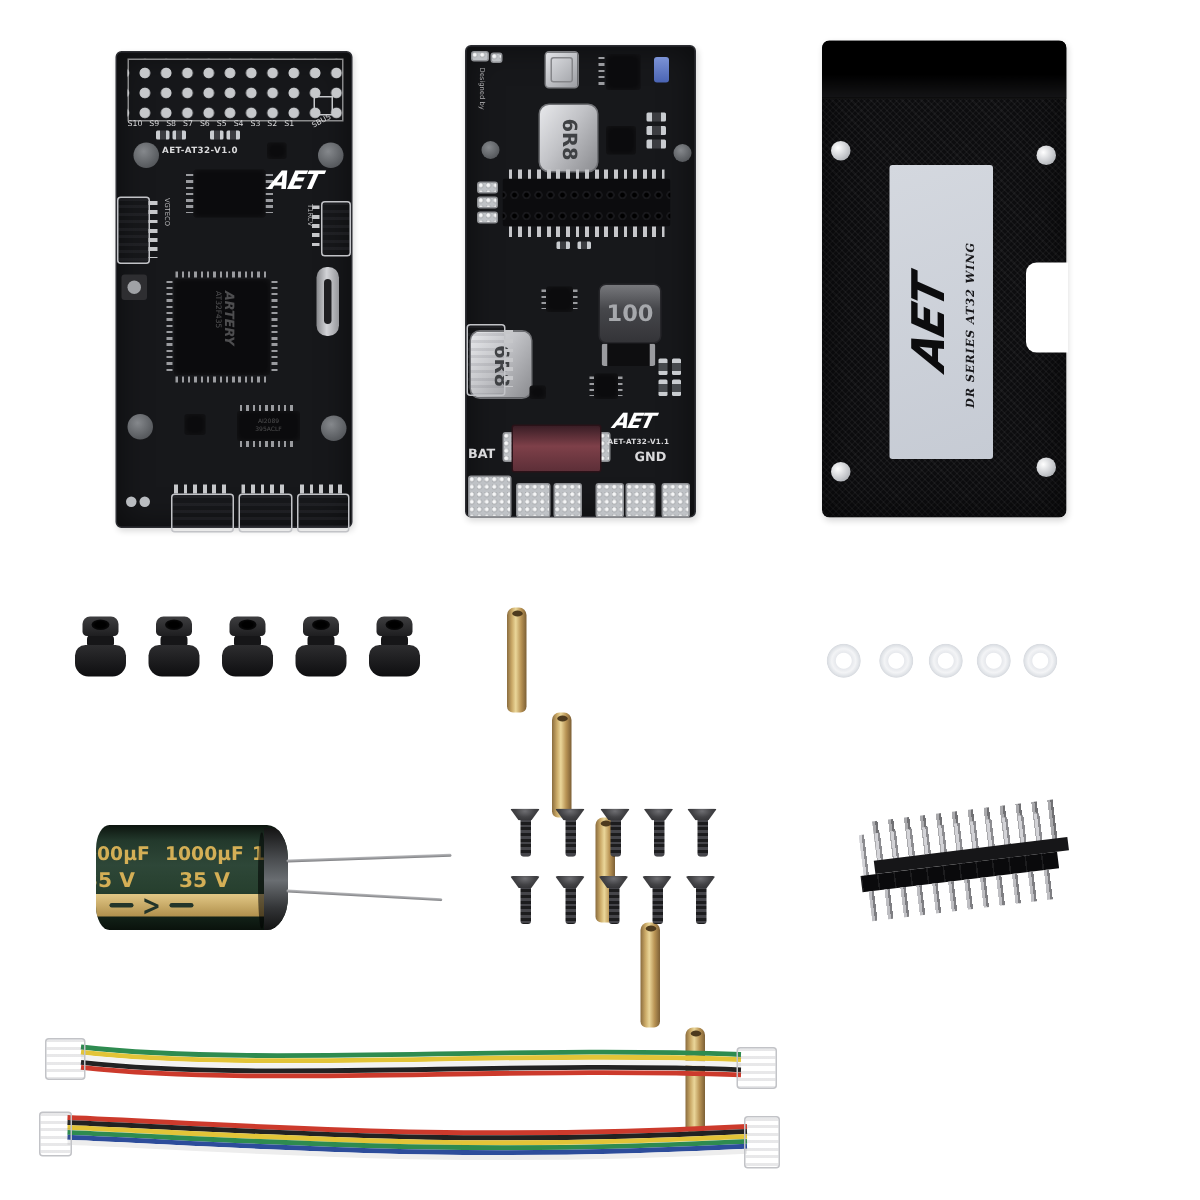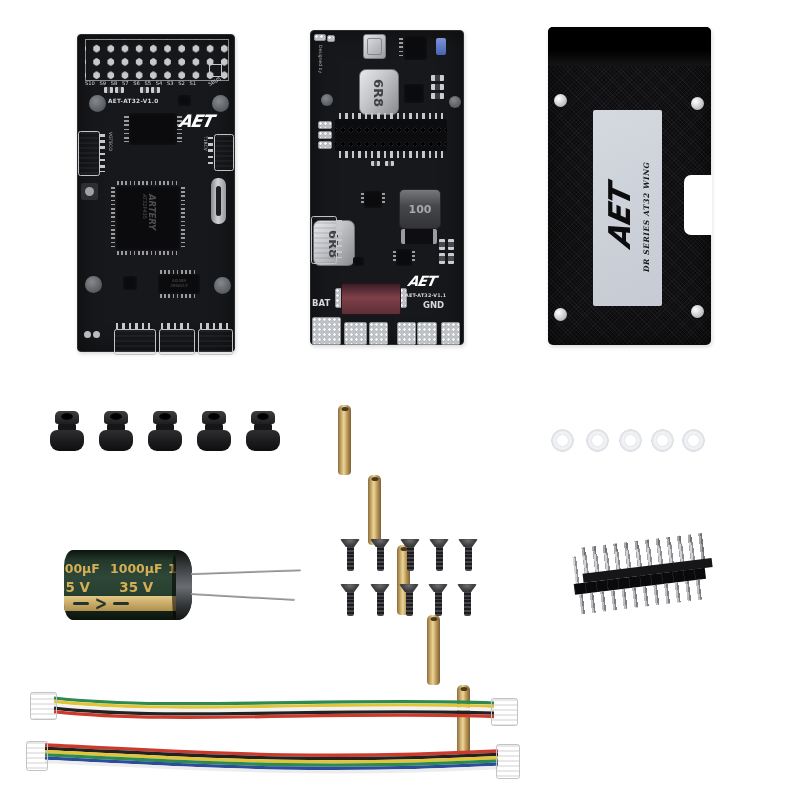--- a/index.html
+++ b/index.html
@@ -70,21 +70,21 @@
   .cover-band{position:absolute;left:0;top:0;width:100%;height:38px;border-radius:5px 5px 0 0;
     background:linear-gradient(180deg,#000 60%,#141416);border-bottom:1px solid rgba(255,255,255,.07)}
   .cover-hole{position:absolute;width:13px;height:13px;border-radius:50%;
     background:radial-gradient(circle at 35% 35%,#fff,#c8cace 55%,#989ba0)}
   .cover-label{position:absolute;left:45px;top:83px;width:69px;height:196px;border-radius:2px;
     background:linear-gradient(160deg,#d4d8df,#c6cbd4)}
   .cover-notch{position:absolute;left:136px;top:148px;width:28px;height:60px;background:#fff;border-radius:7px 0 0 7px}
   
   .ind-silver{background:linear-gradient(125deg,#e7e8eb 0%,#c2c3c7 45%,#8b8c90 100%);border:1px solid #6f7074;border-radius:7px;position:relative}
   .ind-dark{background:linear-gradient(180deg,#77787c,#46474b 42%,#343438);border:1px solid #26262a;border-radius:5px;
-    display:flex;align-items:center;justify-content:center;color:#a6a8ac;font-weight:bold;font-size:11px}
+    display:flex;align-items:center;justify-content:center;color:#a6a8ac;font-weight:bold;font-size:15px}
   .socket{background:#0c0c0e;border-radius:2px;
     background-image:radial-gradient(circle,#000 1.6px,#2e2e34 2.2px,rgba(0,0,0,0) 2.7px);
     background-size:8px 14px;background-position:4px 4px}
   .crystal{background:linear-gradient(135deg,#e2e3e7,#9c9ea3);border-radius:3px;border:1px solid #7d7e82}
   .crystal::after{content:"";position:absolute;left:3px;top:3px;right:3px;bottom:3px;border:1px solid #85868a;border-radius:2px}
   .maroon{background:linear-gradient(180deg,#3a1e26,#7e4049 45%,#5d2f38);border:1px solid #2a1218;border-radius:2px}
 </style>
 </head>
 <body>
 

